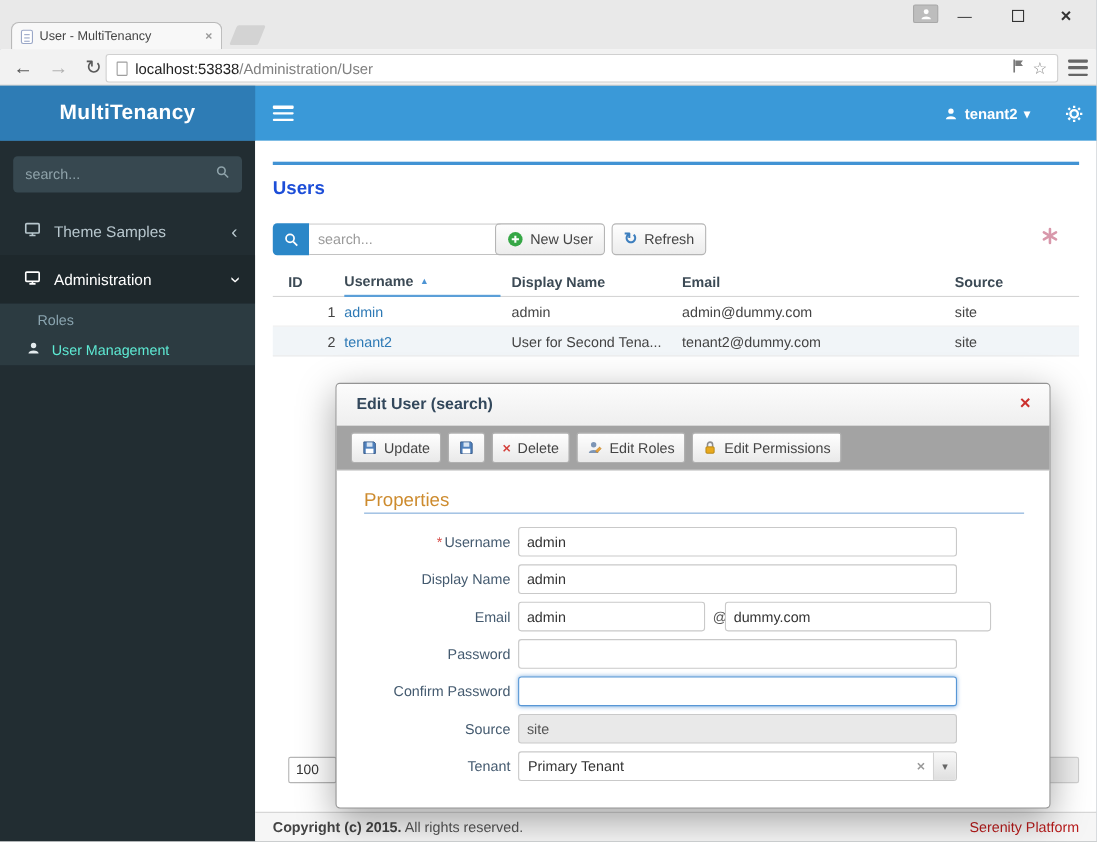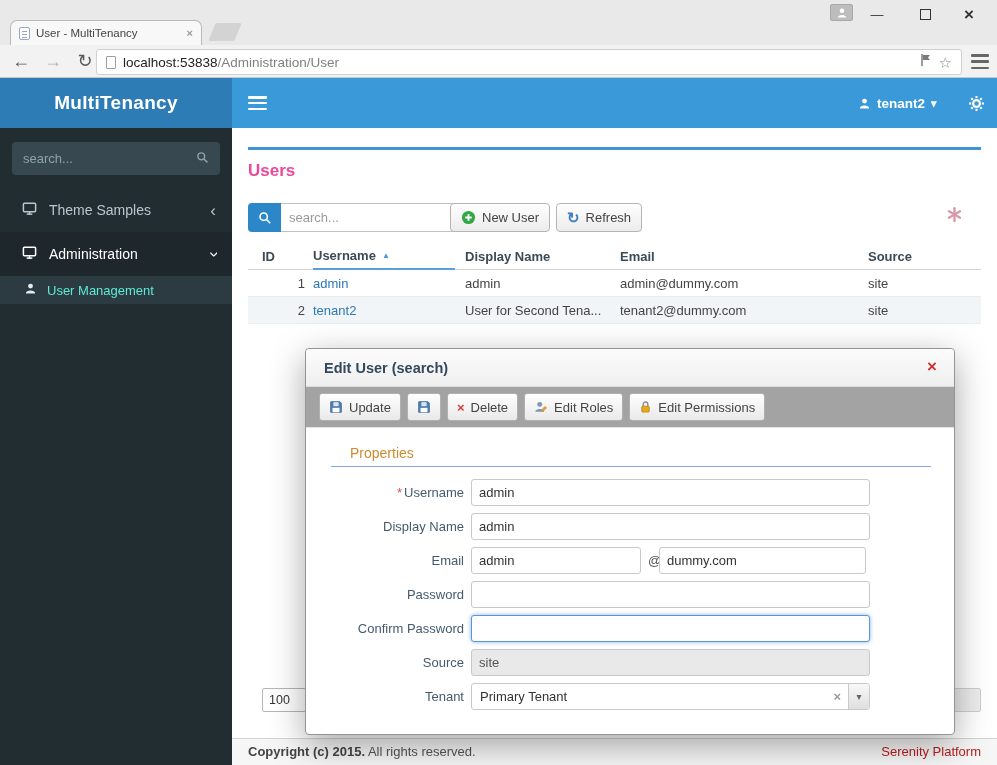--- a/index.html
+++ b/index.html
@@ -64,21 +64,21 @@
   .sitem.active { background:#1e282c; color:#fff; }
   .chev-left { font-size:17px; line-height:1; }
   .chev-down { display:inline-block; transform:rotate(-90deg); }
   .submenu { background:#2c3b41; width:232px; }
   .subitem { height:28px; display:flex; align-items:center; gap:10px; padding:0 14px 0 34px; font-size:13px; color:#8aa4af; }
   .subitem.active { color:#5eead4; padding-left:24px; }
 
   
   .content { position:absolute; left:232px; top:128px; width:765px; height:610px; background:#fff; }
   .topline { position:absolute; left:16px; top:19px; width:733px; height:3px; background:#4193d4; }
-  .gtitle { position:absolute; left:16px; top:33px; font-size:17px; font-weight:bold; color:#ec4899; }
+  .gtitle { position:absolute; left:16px; top:33px; font-size:17px; font-weight:bold; color:#1d4ed8; }
   .search-btn { position:absolute; left:16px; top:75px; width:33px; height:29px; background:#2b87c8;
                 border-radius:4px 0 0 4px; display:flex; align-items:center; justify-content:center; }
   .search-inp { position:absolute; left:49px; top:75px; width:175px; height:29px; border:1px solid #c2c2c2; border-left:none;
                 border-radius:0 4px 4px 0; padding:0 8px; font-size:13px; color:#333; outline:none; }
   .search-inp::placeholder { color:#9a9a9a; }
   .btn { height:29px; border:1px solid #b5b5b5; border-radius:4px; background:linear-gradient(#fefefe,#ececec);
          color:#444; font-size:13px; display:inline-flex; align-items:center; gap:6px; padding:0 10px; }
   .new-user { position:absolute; left:218px; top:75px; }
   .refresh  { position:absolute; left:324px; top:75px; }
   .reload-blue { color:#3e7fbe; font-size:15px; font-weight:bold; line-height:1; }
@@ -109,32 +109,32 @@
   .d-head { position:absolute; left:0; top:0; width:100%; height:38px; background:linear-gradient(#fcfcfc,#efefef);
             border-bottom:1px solid #dcdcdc; border-radius:4px 4px 0 0; }
   .d-title { position:absolute; left:18px; top:0; line-height:38px; font-size:14.5px; font-weight:bold; color:#33485c; }
   .d-close { position:absolute; right:12px; top:8px; width:20px; height:20px; color:#cb312e; font-weight:bold;
              font-size:17px; text-align:center; line-height:20px; }
   .d-tools { position:absolute; left:0; top:38px; width:100%; height:41px; background:#a3a3a3; border-bottom:1px solid #e4e4e4;
              display:flex; align-items:center; gap:6px; padding:0 13px; }
   .tbtn { height:28px; border:1px solid #b0b0b0; border-radius:3px; background:linear-gradient(#ffffff,#e9e9e9);
           color:#444; font-size:13px; display:inline-flex; align-items:center; gap:6px; padding:0 9px; }
   .x-red { color:#d43f3a; font-weight:bold; font-size:13px; line-height:1; }
-  .props-title { position:absolute; left:25px; top:96px; font-size:14px; color:#cd8b2e;margin-left:19px; }
+  .props-title { position:absolute; left:25px; top:96px; font-size:17px; color:#cd8b2e; }
   .props-line { position:absolute; left:25px; top:117px; width:600px; border-top:1px solid #7fabd9; }
   .frow { position:absolute; left:20px; width:610px; height:27px; }
   .flabel { position:absolute; left:0; top:0; width:138px; text-align:right; line-height:27px; font-size:13px; color:#445a6f; }
   .req { color:#d9534f; margin-right:2px; }
   .finput { position:absolute; left:145px; top:0; width:399px; height:27px; border:1px solid #c9c9c9; border-radius:3px;
             padding:0 7px; font-size:13px; color:#333; background:#fff; outline:none; }
   .finput.focus { border-color:#5897d6; box-shadow:0 0 4px rgba(88,151,214,.7); }
   .finput.readonly { background:#e9e9e9; color:#555; }
   .email-user { width:170px; }
   .at { position:absolute; left:322px; top:0; line-height:27px; font-size:13px; color:#555; }
-  .email-domain { left:333px; width:207px; }
+  .email-domain { left:333px; width:242px; }
   .tenant { position:absolute; left:145px; top:0; width:399px; height:27px; border:1px solid #c9c9c9; border-radius:3px; background:#fff; }
   .tenant .val { position:absolute; left:8px; top:0; line-height:25px; font-size:13px; color:#333; }
   .tenant .clr { position:absolute; right:28px; top:0; line-height:25px; font-size:13px; color:#999; font-weight:bold; }
   .tenant .dbtn { position:absolute; right:0; top:0; width:21px; height:25px; border-left:1px solid #c9c9c9;
                   background:linear-gradient(#f8f8f8,#dfdfdf); border-radius:0 2px 2px 0;
                   display:flex; align-items:center; justify-content:center; color:#666; font-size:10px; }
 
   
   .footer { position:absolute; left:232px; top:738px; width:765px; height:27px; background:#f6f6f6;
             border-top:1px solid #d4d4d4; font-size:13px; color:#555; }
@@ -248,20 +248,23 @@
           <svg width="15" height="15" viewBox="0 0 16 16">
               <rect x="1.5" y="2.5" width="13" height="9" rx="1" fill="none" stroke="currentColor" stroke-width="1.6"></rect>
               <line x1="5" y1="14" x2="11" y2="14" stroke="currentColor" stroke-width="1.6"></line>
               <line x1="8" y1="11.5" x2="8" y2="14" stroke="currentColor" stroke-width="1.6"></line>
             </svg>
         </span>
         <span class="lbl">Administration</span>
         <span class="chev-left chev-down">‹</span>
       </div>
       <div class="submenu">
+        <div class="subitem">
+          <span class="lbl">Roles</span>
+        </div>
         <div class="subitem active">
           <span>
             <svg width="13" height="13" viewBox="0 0 16 16">
                 <circle cx="8" cy="5" r="3" fill="#e4ebee"></circle>
                 <path d="M2.3 14c0-4.6 11.4-4.6 11.4 0z" fill="#e4ebee"></path>
               </svg>
           </span>
           <span class="lbl">User Management</span>
         </div>
       </div>

